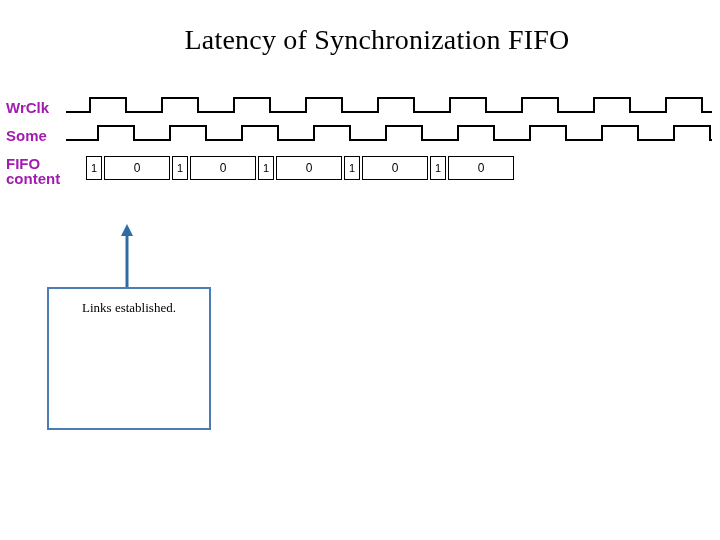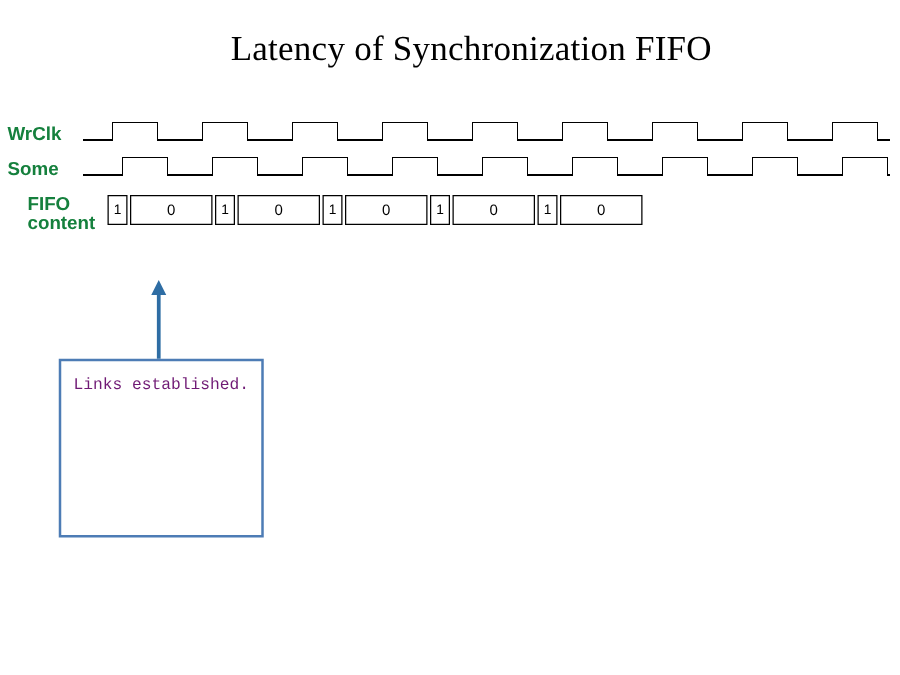--- a/index.html
+++ b/index.html
@@ -37,27 +37,27 @@
     left: 0;
     top: 88px;
     width: 720px;
     height: 110px;
   }
   .wave-label {
     position: absolute;
     font-family: "Liberation Sans", sans-serif;
     font-size: 15px;
     font-weight: bold;
-    color: #15803d;
+    color: #a21caf;
     line-height: 15px;
     white-space: pre-line;
   }
   #label-wrclk { left: 6px; top: 12px; }
   #label-rdclk { left: 6px; top: 40px; }
-  #label-fifo  { left: 22px; top: 68px; }
+  #label-fifo  { left: 6px; top: 68px; }
 
   .wave-svg {
     position: absolute;
     left: 0;
     top: 0;
   }
 
   
   #fifo-content-bar {
     position: absolute;
@@ -95,23 +95,23 @@
     left: 47px;
     top: 287px;
     width: 164px;
     height: 143px;
     box-sizing: border-box;
     border: 2px solid #4d7cb5;
     background: #ffffff;
     padding-top: 6px;
   }
   .callout-line {
-    font-family: Liberation Mono, monospace;
+    font-family: Liberation Serif, serif;
     font-size: 13px;
-    color: #701a75;
+    color: #000000;
     text-align: center;
     line-height: 21px;
   }
   #callout-heading {
     margin-top: 2px;
     margin-bottom: 4px;
   }
   #callout-body {
     padding: 0 22px;
   }

